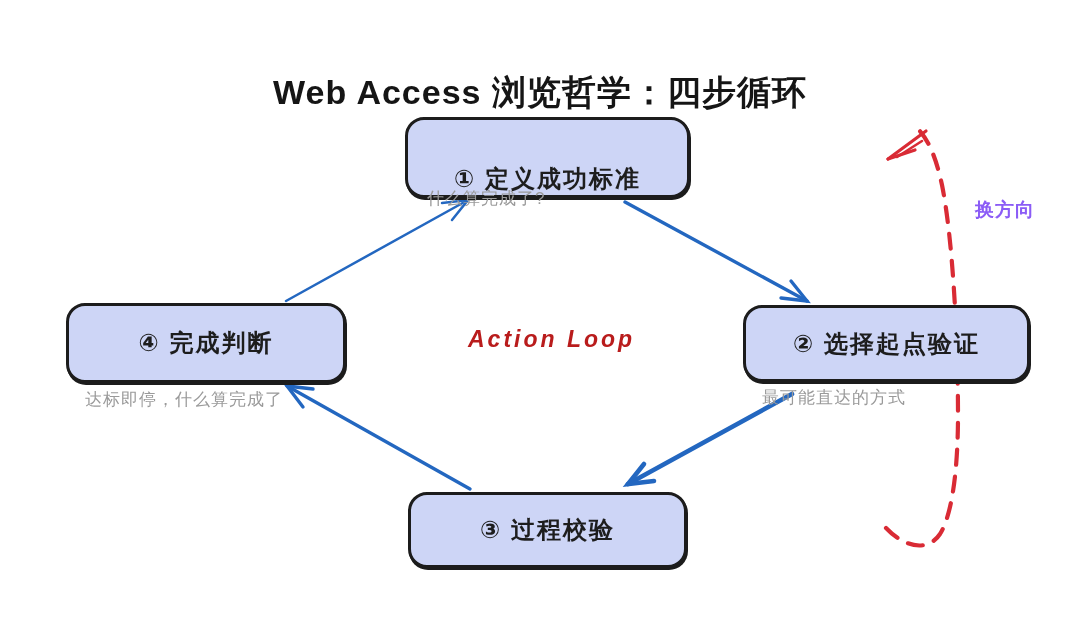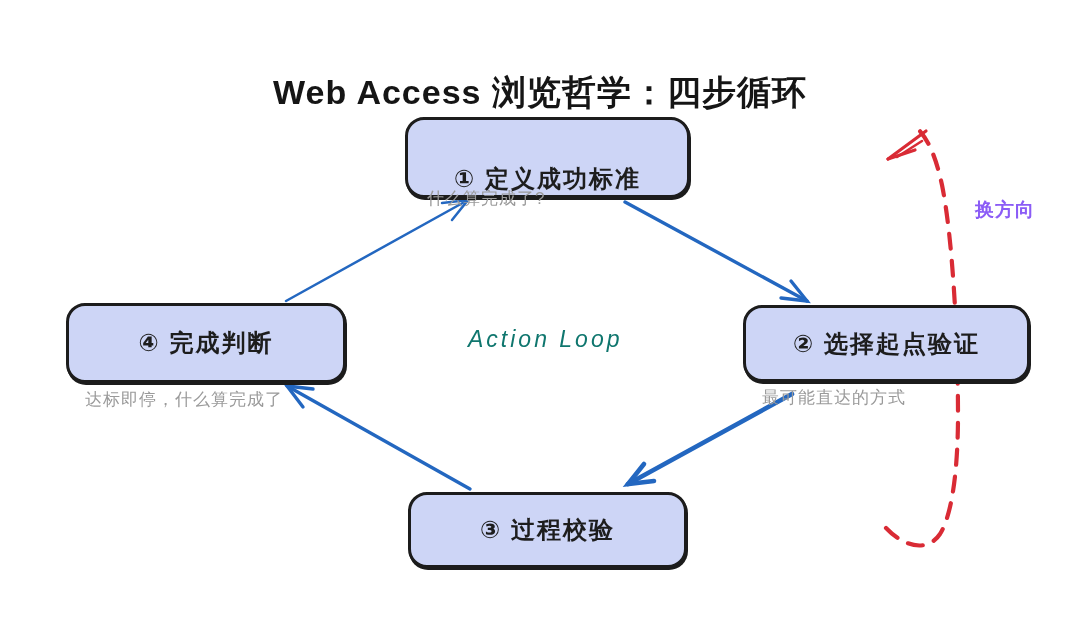--- a/index.html
+++ b/index.html
@@ -26,21 +26,21 @@
   .note{
     position:absolute;font-size:17px;color:#9a9a9a;letter-spacing:1px;white-space:nowrap;
   }
   .note1{left:427px;top:187px;}
   .note2{left:762px;top:386px;}
   .note3{left:425px;top:572px;}
   .note4{left:85px;top:388px;}
 
   .center-label{
     position:absolute;left:468px;top:326px;
-    font-size:23px;font-weight:400;color:#0f766e;letter-spacing:3px;font-style:italic;
+    font-size:23px;font-weight:700;color:#b91c1c;letter-spacing:3px;font-style:italic;
   }
 
   .redirect-label{
     position:absolute;left:975px;top:197px;
     font-size:19px;font-weight:bold;color:#8b5cf6;letter-spacing:1px;white-space:nowrap;
   }
 
   svg.overlay{position:absolute;left:0;top:0;width:1080px;height:619px;pointer-events:none;}
 </style>
 </head>

